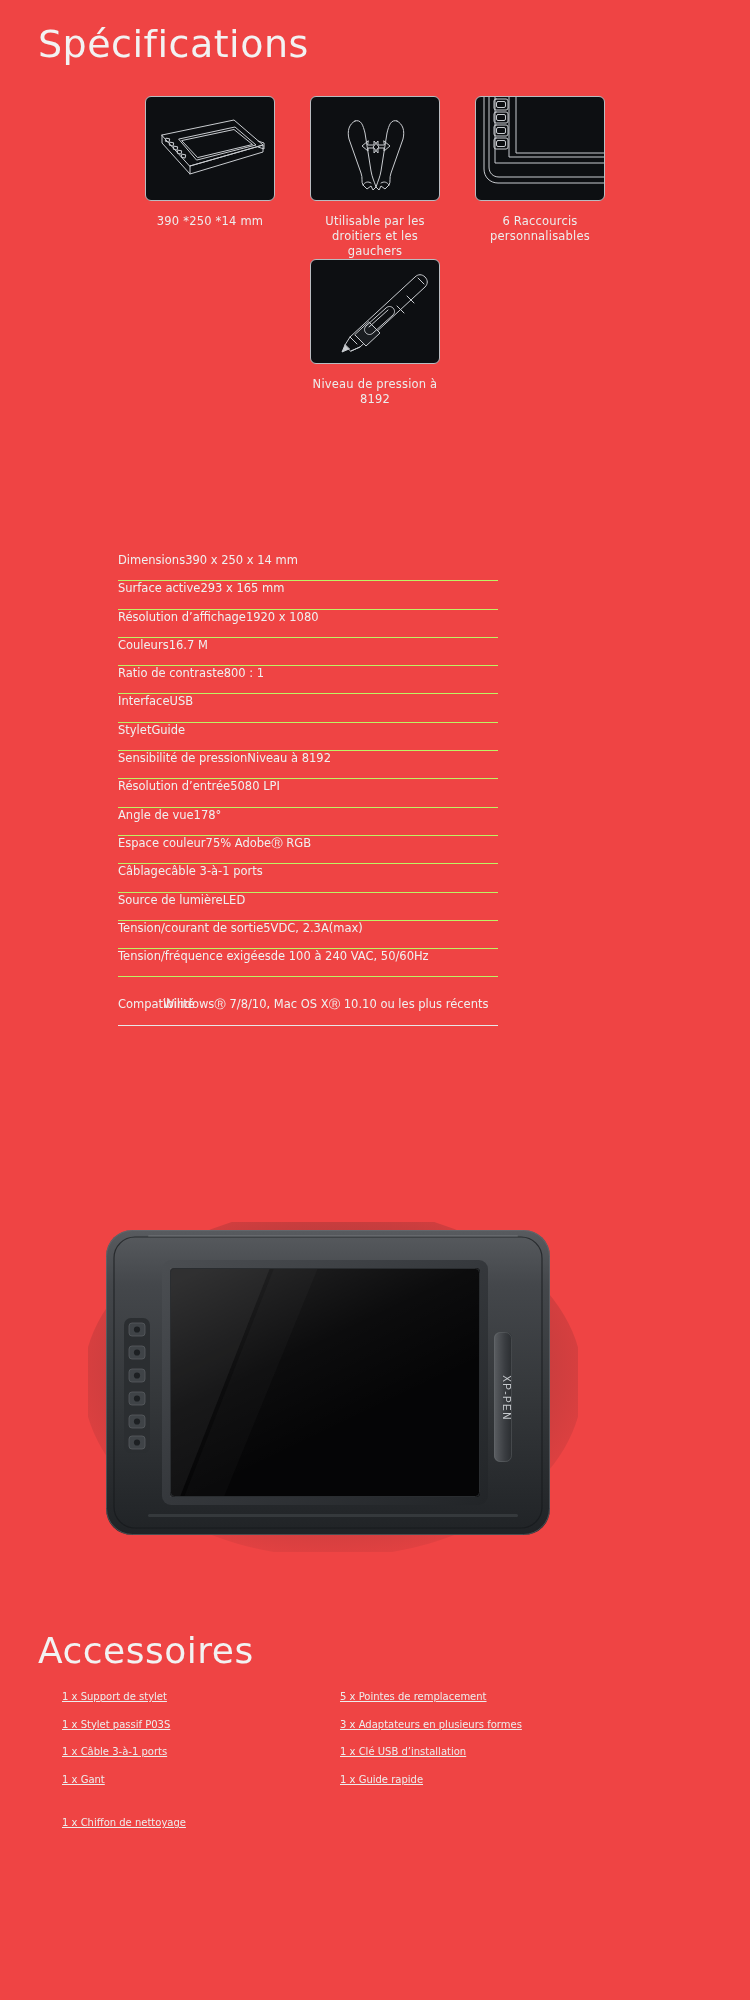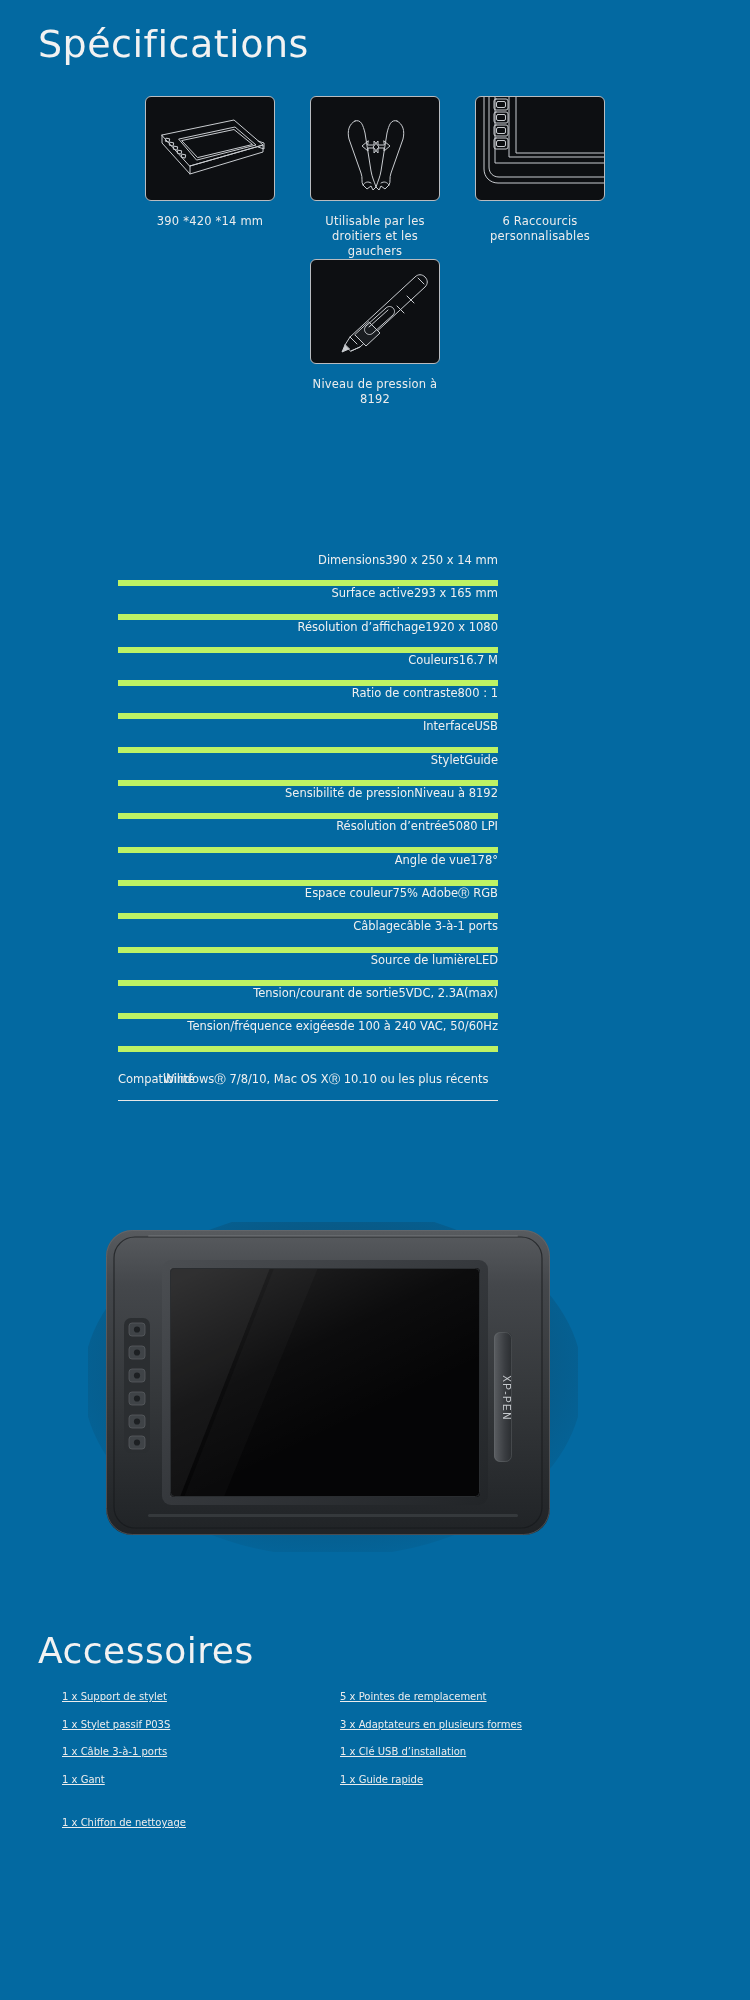--- a/index.html
+++ b/index.html
@@ -13,21 +13,21 @@
     position: relative;
     overflow: hidden;
     font-family: "Liberation Sans", sans-serif;
     color: #ffffff;
     -webkit-font-smoothing: antialiased;
   }
   .page {
     position: relative;
     width: 750px;
     height: 2000px;
-    background: #0369a1;
+    background: #ef4444;
   }
 
   
   .section-title {
     position: absolute;
     font-family: "DejaVu Sans", sans-serif;
     font-weight: 400;
     color: #f2f2f2;
     letter-spacing: 0.5px;
   }
@@ -85,24 +85,24 @@
   
   #spec-table {
     position: absolute;
     left: 118px;
     top: 553px;
     width: 380px;
   }
   .spec-row {
     position: relative;
     height: 27.3px;
-    border-bottom: 6px solid #bef264;
+    border-bottom: 1px solid #bef264;
     display: flex;
     align-items: flex-start;
-    justify-content: flex-end;
+    justify-content: flex-start;
   }
   .spec-row:last-child { border-bottom: 1px solid #e8e8e8; margin-top: 20px; }
   .spec-label {
     font-size: 11.5px;
     line-height: 14px;
     color: #f0f0f0;
     font-family: "DejaVu Sans", sans-serif;
     white-space: nowrap;
   }
   .spec-value {
@@ -176,21 +176,21 @@
           <path d="M33 42 L89 30 L110 48 L51 63 Z"></path>
           <path d="M36 43.5 L88 32.5 L106.5 47.5 L52 60.5 Z"></path>
           <rect x="19.5" y="41.5" width="4" height="3.2" rx="0.7" transform="rotate(14 21.5 43)"></rect>
           <rect x="23.5" y="45.5" width="4" height="3.2" rx="0.7" transform="rotate(14 25.5 47)"></rect>
           <rect x="27.5" y="49.5" width="4" height="3.2" rx="0.7" transform="rotate(14 29.5 51)"></rect>
           <rect x="31.5" y="53.5" width="4" height="3.2" rx="0.7" transform="rotate(14 33.5 55)"></rect>
           <rect x="35.5" y="57.5" width="4" height="3.2" rx="0.7" transform="rotate(14 37.5 59)"></rect>
           <path d="M112 44 L118 46 L118 52 L112 50"></path>
         </svg>
       </div>
-      <div class="feature-cap">390 *420 *14 mm</div>
+      <div class="feature-cap">390 *250 *14 mm</div>
     </div>
 
     <div class="feature">
       <div class="feature-box">
         <svg width="130" height="105" viewBox="0 0 130 105" fill="none" stroke="#c9ccd0" stroke-width="1" stroke-linejoin="round" stroke-linecap="round">
 
           <path d="M44 24 C38 27 36 34 38 42 L50 76 C52 81 50 85 52 88 L56 92 L60 89 L62 93 L65 90
                    C63 84 61 80 60 74 L54 36 C52 28 50 22 44 24 Z"></path>
           <path d="M52 88 C54 85 57 84 60 86"></path>
 

